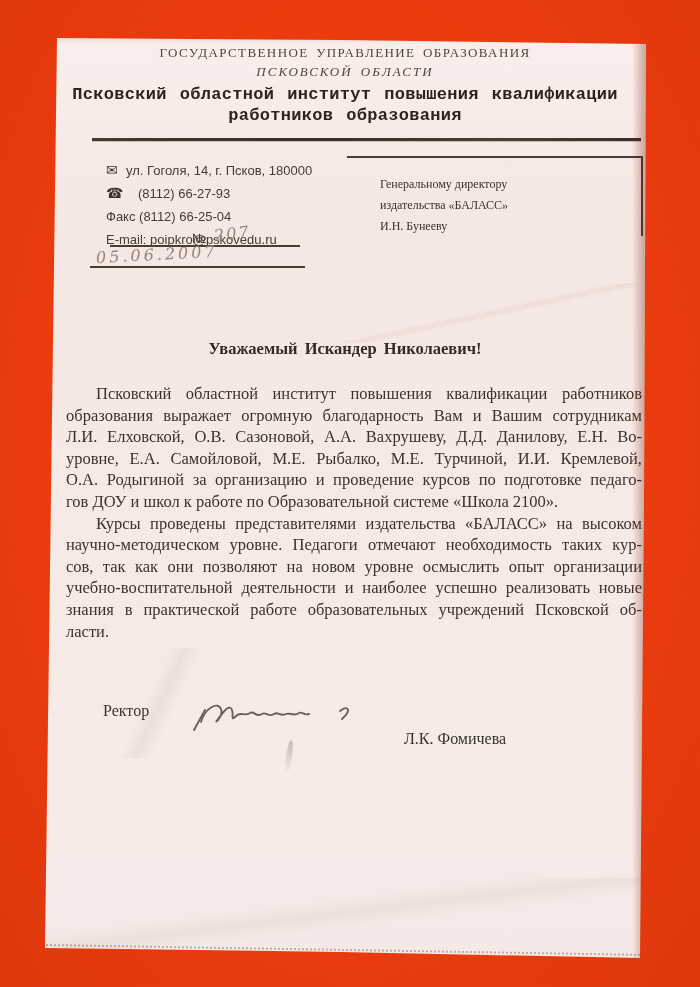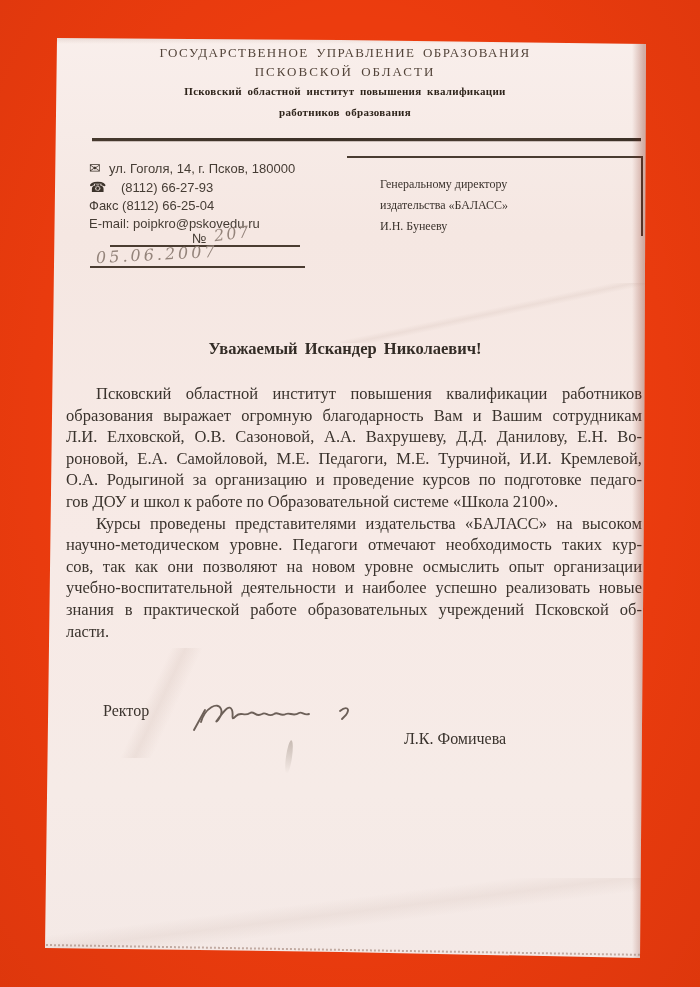--- a/index.html
+++ b/index.html
@@ -27,32 +27,32 @@
     background:linear-gradient(115deg, rgba(0,0,0,0) 45%, rgba(120,80,60,.08) 50%, rgba(0,0,0,0) 56%);}
   .crease3{position:absolute;left:0px;top:850px;width:610px;height:70px;
     background:linear-gradient(173deg, rgba(0,0,0,0) 40%, rgba(130,90,70,.07) 50%, rgba(0,0,0,0) 60%);}
   .perforation{position:absolute;left:6px;top:916px;width:594px;
     border-top:2px dotted rgba(130,95,80,.45);
     transform:rotate(0.95deg);transform-origin:left top;}
   
   .authority{position:absolute;left:0;width:100%;text-align:center;
     color:#53443a;font-size:13px;letter-spacing:1.4px;word-spacing:3px;white-space:nowrap;}
   .authority.l1{top:17px;}
-  .authority.l2{top:36px;letter-spacing:2px;}
+  .authority.l2{top:36px;letter-spacing:2px;font-style:italic;}
   .institute{position:absolute;left:0;width:100%;text-align:center;
-    font-family:Liberation Serif, serif;font-weight:700;
-    color:#2e241b;font-size:11px;letter-spacing:.3px;word-spacing:2.5px;white-space:nowrap;}
+    font-family:Liberation Mono, monospace;font-weight:700;
+    color:#2e241b;font-size:17px;letter-spacing:.3px;word-spacing:2.5px;white-space:nowrap;}
   .institute.l1{top:57px;}
   .institute.l2{top:78px;}
   .rule-main{position:absolute;left:52px;top:110px;width:549px;height:3px;
     background:linear-gradient(90deg,#46392e 0%,#3c3027 40%,#4a3c30 75%,#3c3027 100%);
     box-shadow:0 1px 0 rgba(70,57,46,.25);}
   
-  .contact{position:absolute;left:49px;top:131px;
-    font-family:"Liberation Sans",sans-serif;font-size:13px;color:#453c34;line-height:18px;}
+  .contact{position:absolute;left:66px;top:131px;
+    font-family:"Liberation Sans",sans-serif;font-size:13px;color:#453c34;line-height:23px;}
   .contact .row{white-space:nowrap;}
   .contact .glyph{display:inline-block;width:20px;font-size:14px;color:#3c332b;}
   .contact .phone-val{padding-left:12px;}
   
   .ref-lineA{position:absolute;left:70px;top:217px;width:190px;border-bottom:2px solid #4a3c31;}
   .ref-lineB{position:absolute;left:50px;top:238px;width:215px;border-bottom:2px solid #4a3c31;}
   .ref-no{position:absolute;left:152px;top:203px;font-family:"Liberation Sans",sans-serif;
     font-size:13.5px;color:#453c34;}
   .hand{font-family:"DejaVu Serif",serif;font-style:italic;color:#94847b;}
   .hand.num{position:absolute;left:174px;top:196px;font-size:16px;transform:rotate(-7deg);letter-spacing:2px;}
@@ -118,21 +118,21 @@
       <div>издательства «БАЛАСС»</div>
       <div>И.Н. Бунееву</div>
     </div>
 
   <div class="salutation">Уважаемый Искандер Николаевич!</div>
 
   <div class="body-block">
       <div class="line first">Псковский областной институт повышения квалификации работников</div>
       <div class="line mid">образования выражает огромную благодарность Вам и Вашим сотрудникам</div>
       <div class="line mid">Л.И. Елховской, О.В. Сазоновой, А.А. Вахрушеву, Д.Д. Данилову, Е.Н. Во-</div>
-      <div class="line mid">роновой, Е.А. Самойловой, М.Е. Педагоги, М.Е. Турчиной, И.И. Кремлевой,</div>
+      <div class="line mid">уровне, Е.А. Самойловой, М.Е. Рыбалко, М.Е. Турчиной, И.И. Кремлевой,</div>
       <div class="line mid">О.А. Родыгиной за организацию и проведение курсов по подготовке педаго-</div>
       <div class="line last">гов ДОУ и школ к работе по Образовательной системе «Школа 2100».</div>
       <div class="line first">Курсы проведены представителями издательства «БАЛАСС» на высоком</div>
       <div class="line mid">научно-методическом уровне. Педагоги отмечают необходимость таких кур-</div>
       <div class="line mid">сов, так как они позволяют на новом уровне осмыслить опыт организации</div>
       <div class="line mid">учебно-воспитательной деятельности и наиболее успешно реализовать новые</div>
       <div class="line mid">знания в практической работе образовательных учреждений Псковской об-</div>
       <div class="line last">ласти.</div>
     </div>
 

